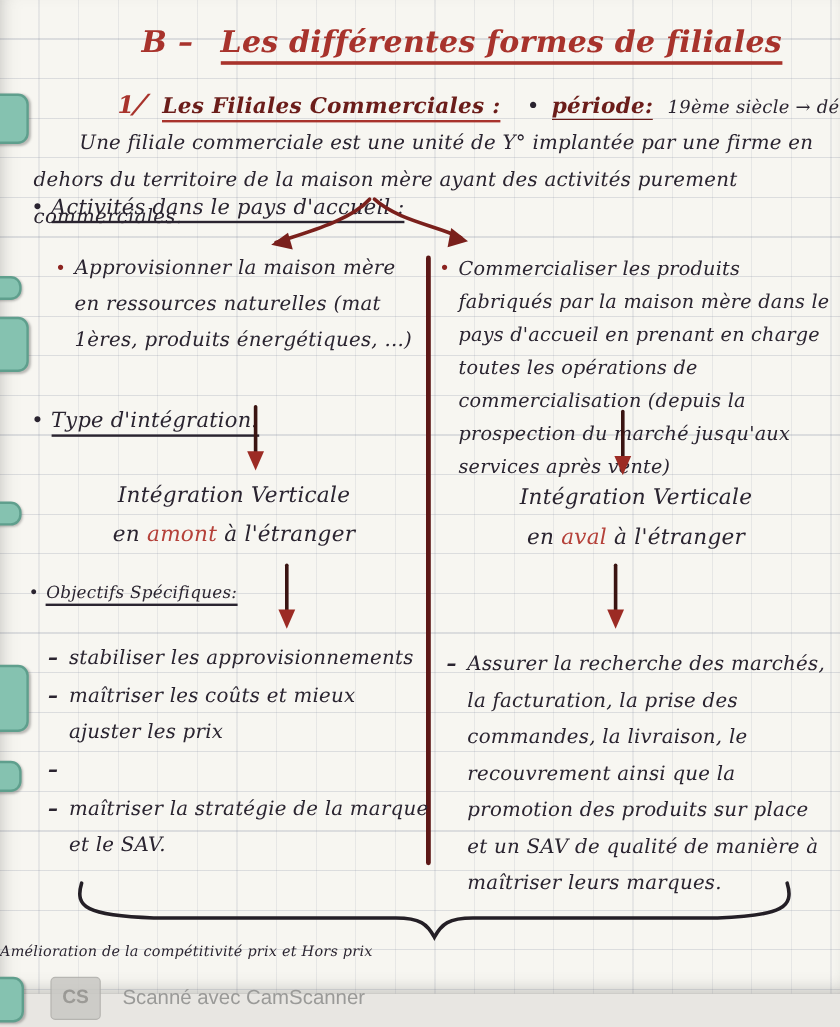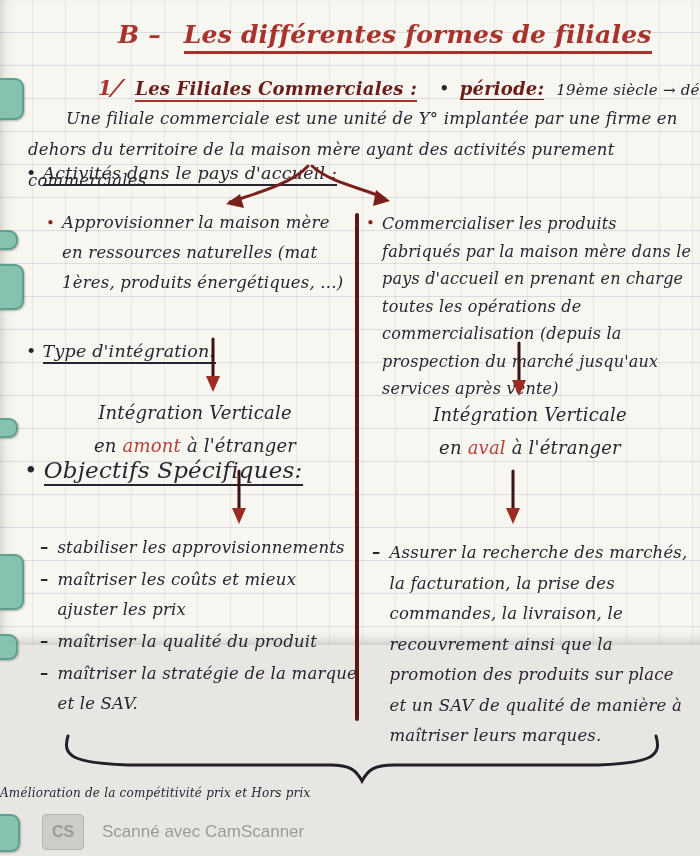--- a/index.html
+++ b/index.html
@@ -3,21 +3,21 @@
 <meta charset="utf-8">
 <style>
   html,body{margin:0;padding:0;}
   body{
     width:700px;height:856px;
     font-family:"DejaVu Serif", serif;
     overflow:hidden;
     background:#e8e6e2;
   }
   #paper{
-    position:relative;width:700px;height:645px;
+    position:relative;width:700px;height:828px;
     background-color:#f7f6f1;
     background-image:
       repeating-linear-gradient(to bottom, transparent 0px, transparent 32px, rgba(110,120,145,0.20) 32px, rgba(110,120,145,0.20) 33px),
       repeating-linear-gradient(to right, transparent 0px, transparent 32px, rgba(110,120,145,0.12) 32px, rgba(110,120,145,0.12) 33px);
     box-shadow: inset 0 -10px 14px -8px rgba(90,90,90,.35), inset 12px 0 18px -14px rgba(90,90,90,.35);
   }
   .hw{font-style:italic; color:#2a2430; letter-spacing:.2px;}
   .abs{position:absolute;}
   .red{color:#a8332c;}
   .maroon{color:#6b1d1a;}
@@ -42,21 +42,21 @@
   .bullet-red{color:#8c2320;margin-right:7px;font-size:15px;}
   #act-left{top:208px;left:46px;width:300px;font-size:16.5px;line-height:30px;}
   #act-right{top:210px;left:366px;width:328px;font-size:16px;line-height:27.5px;}
   .hang{display:flex;align-items:flex-start;}
   .hang .bullet-red{line-height:inherit;}
   
   #divider{top:213px;left:355px;width:4px;height:508px;background:#5c1716;border-radius:3px;}
   
   #int-heading{top:341px;left:26px;font-size:17.5px;}
   #int-heading .txt{border-bottom:2px solid #2a2430;padding-bottom:1px;}
-  #obj-heading{top:457px;left:24px;font-size:23px;}
+  #obj-heading{top:486px;left:24px;font-size:14px;}
   #obj-heading .txt{border-bottom:2px solid #2a2430;padding-bottom:1px;}
   
   .int-block{font-size:18px;line-height:33px;text-align:center;}
   #int-left{top:396px;left:60px;width:270px;}
   #int-right{top:398px;left:385px;width:290px;}
   
   .obj-list{list-style:none;margin:0;padding:0;font-size:16.5px;}
   .obj-list li{display:flex;align-items:flex-start;}
   .obj-list .dash{margin-right:9px;font-weight:bold;}
   #obj-left{top:533px;left:40px;width:318px;}
@@ -175,21 +175,20 @@
     <li>
       <span class="dash">–</span>
       <span>stabiliser les approvisionnements</span>
     </li>
     <li>
       <span class="dash">–</span>
       <span>maîtriser les coûts et mieux ajuster les prix</span>
     </li>
     <li>
       <span class="dash">–</span>
-      <span>maîtriser la qualité du produit</span>
     </li>
     <li>
       <span class="dash">–</span>
       <span>maîtriser la stratégie de la marque et le SAV.</span>
     </li>
   </ul>
 
   <ul id="obj-right" class="abs hw obj-list">
     <li>
       <span class="dash">–</span>

